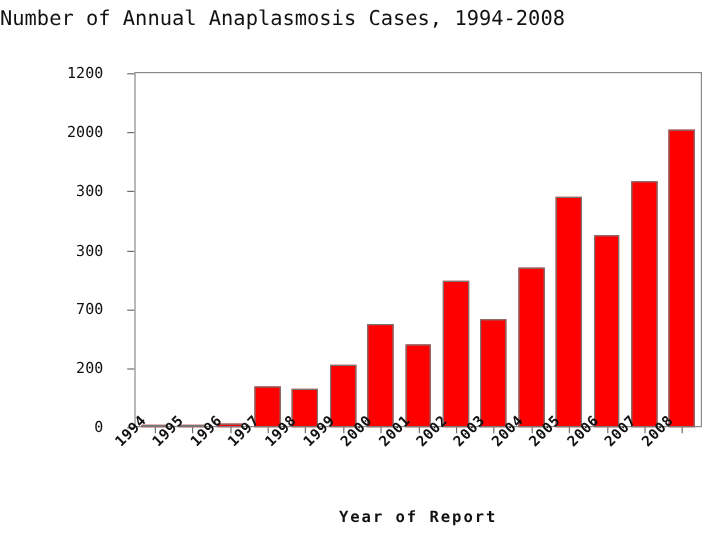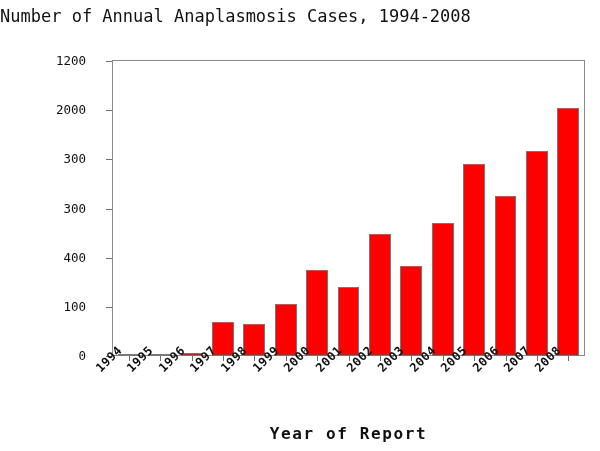--- a/index.html
+++ b/index.html
@@ -92,21 +92,21 @@
     transform: rotate(-45deg);
     transform-origin: left top;
     letter-spacing: 0.5px;
   }
   #x-axis-title {
     position: absolute;
     left: 112px;
     top: 424px;
     width: 473px;
     text-align: center;
-    font-size: 16px;
+    font-size: 13px;
     font-weight: bold;
     letter-spacing: 1.6px;
     color: #111111;
     white-space: nowrap;
   }
 
   
   .bar {
     position: absolute;
     bottom: 0;
@@ -128,25 +128,25 @@
 <div id="chart-title">Number of Annual Anaplasmosis Cases, 1994-2008</div>
 
 <div id="plot-frame"></div>
 
 <div id="y-ticks">
     <div class="y-tick-wrap" style="top: 356px;">
       <div class="y-tick-label">0</div>
       <div class="y-tick-mark"></div>
     </div>
     <div class="y-tick-wrap" style="top: 306.833px;">
-      <div class="y-tick-label">100</div>
+      <div class="y-tick-label">200</div>
       <div class="y-tick-mark"></div>
     </div>
     <div class="y-tick-wrap" style="top: 257.667px;">
-      <div class="y-tick-label">400</div>
+      <div class="y-tick-label">700</div>
       <div class="y-tick-mark"></div>
     </div>
     <div class="y-tick-wrap" style="top: 208.5px;">
       <div class="y-tick-label">300</div>
       <div class="y-tick-mark"></div>
     </div>
     <div class="y-tick-wrap" style="top: 159.333px;">
       <div class="y-tick-label">300</div>
       <div class="y-tick-mark"></div>
     </div>

